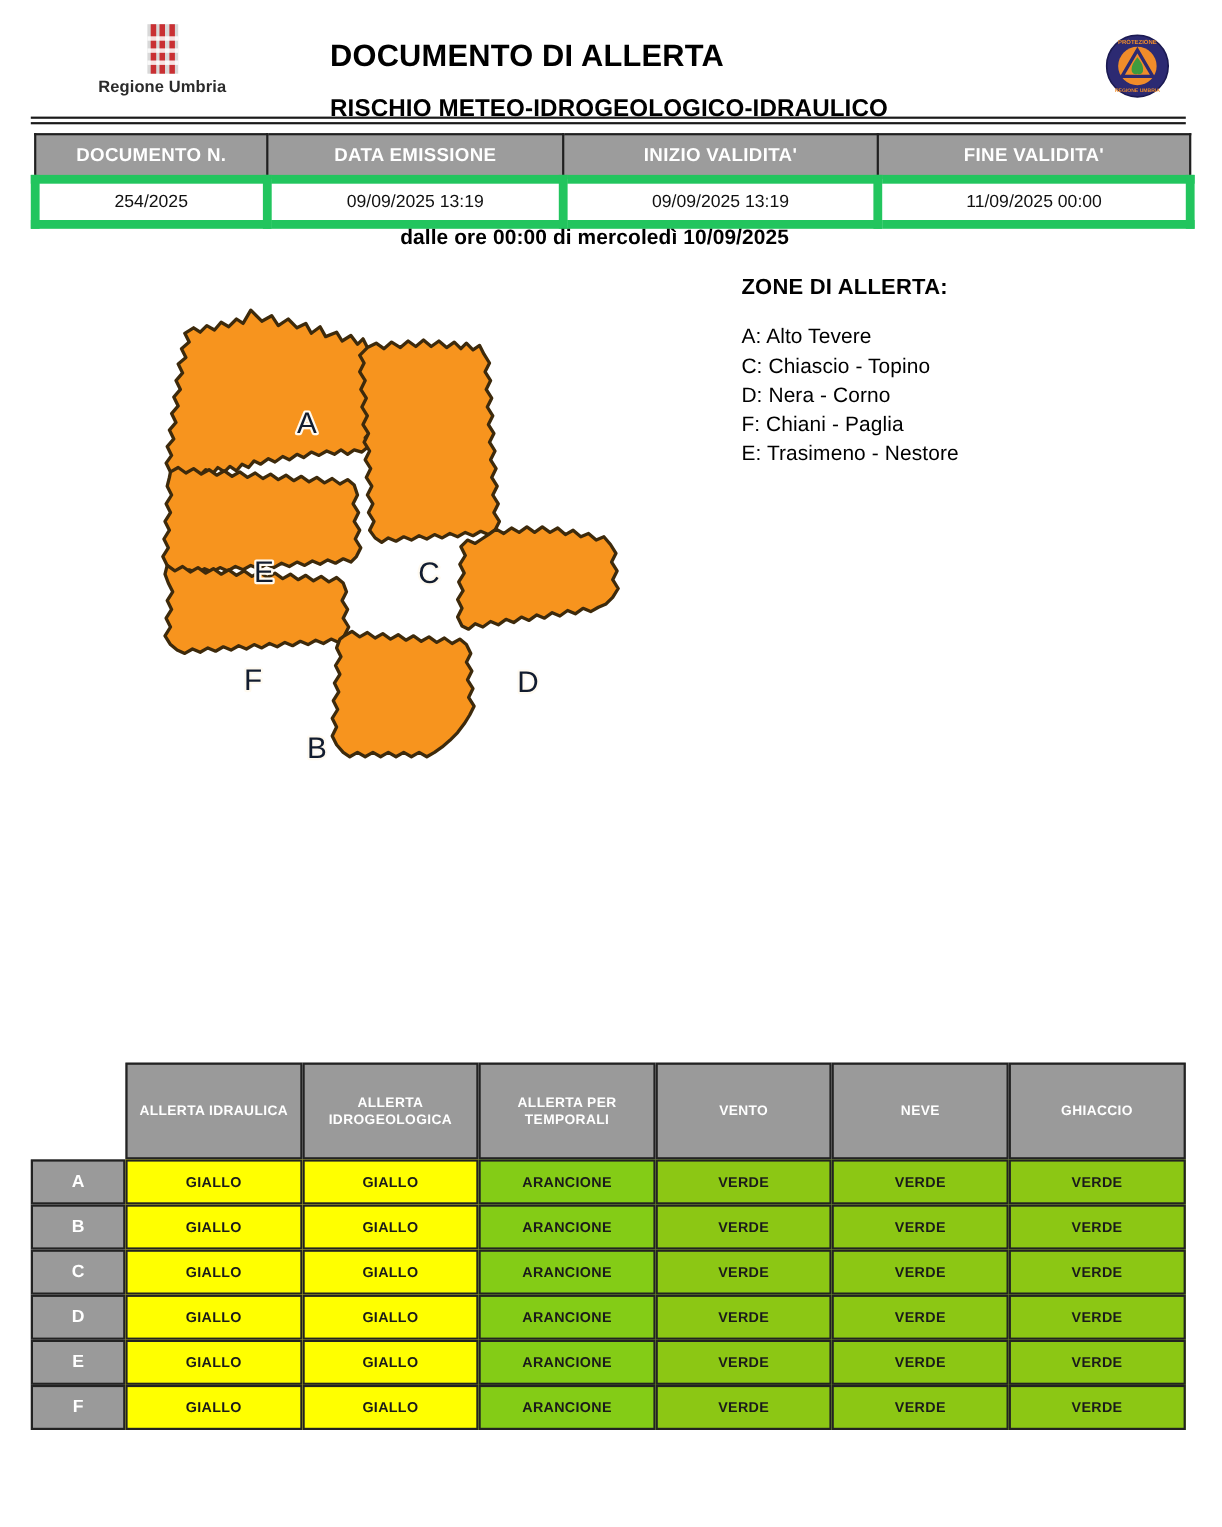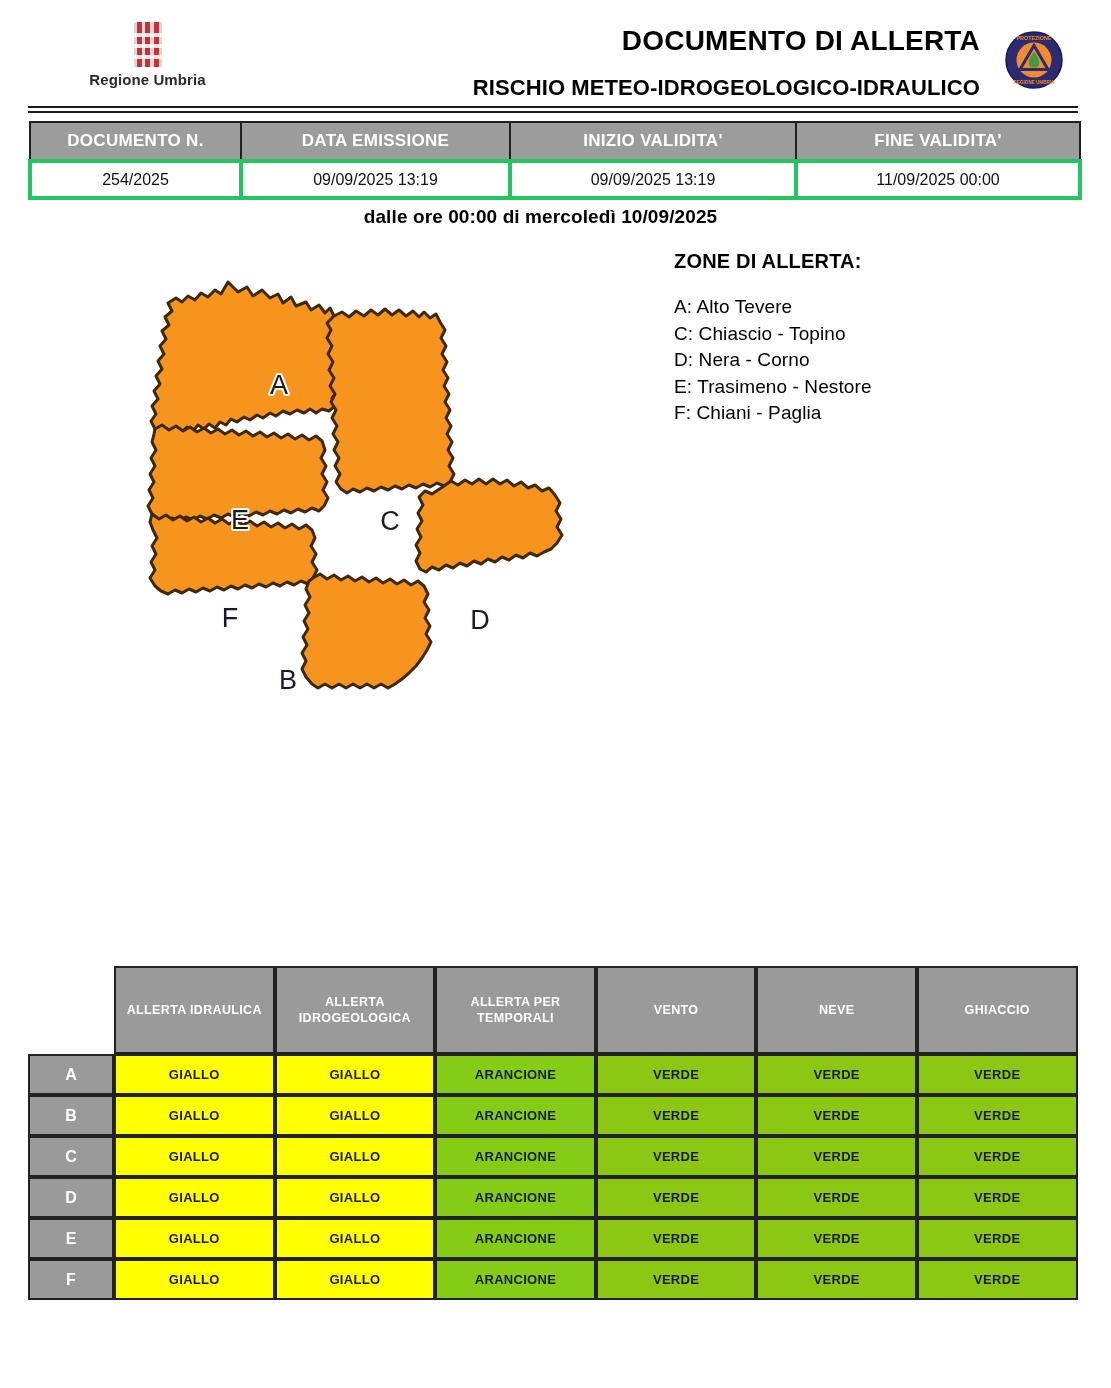--- a/index.html
+++ b/index.html
@@ -61,23 +61,23 @@
   .logo-umbria-mark b:nth-of-type(3) { top: 33px; }
   .logo-umbria-label {
     font-size: 15px;
     font-weight: bold;
     color: #2b2b2b;
     letter-spacing: 0.1px;
   }
 
   .title-block {
     position: absolute;
-    left: 300px; top: 24px;
+    left: 300px; top: 34px;
     width: 680px;
-    text-align: right;
+    text-align: left;
   }
   .title-main {
     font-size: 28px;
     font-weight: bold;
     letter-spacing: 0.2px;
     line-height: 34px;
   }
   .title-sub {
     font-size: 22px;
     font-weight: bold;
@@ -120,21 +120,21 @@
     height: 34px;
     border: 2px solid #1f1f1f;
     text-align: center;
     vertical-align: middle;
   }
   .meta-table td {
     background: #ffffff;
     color: #111111;
     font-size: 16px;
     height: 31px;
-    border: 4px solid #22c55e;
+    border: 8px solid #22c55e;
     text-align: center;
     vertical-align: middle;
   }
 
   
   .subtitle {
     position: absolute;
     left: 0; top: 206px;
     width: 1111px;
     text-align: center;
@@ -380,22 +380,22 @@
     <text class="zone-letter" x="168" y="410">B</text>
     <text class="zone-letter" x="360" y="350">D</text>
   </svg>
 </div>
 
 <div class="legend">
   <div class="legend-title">ZONE DI ALLERTA:</div>
   <div class="legend-item">A: Alto Tevere</div>
   <div class="legend-item">C: Chiascio - Topino</div>
   <div class="legend-item">D: Nera - Corno</div>
+  <div class="legend-item">F: Chiani - Paglia</div>
   <div class="legend-item">E: Trasimeno - Nestore</div>
-  <div class="legend-item">F: Chiani - Paglia</div>
 </div>
 
 <div class="matrix">
   <table>
     <colgroup>
       <col class="c-zone">
       <col class="c-data">
         <col class="c-data">
         <col class="c-data">
       <col class="c-data">

